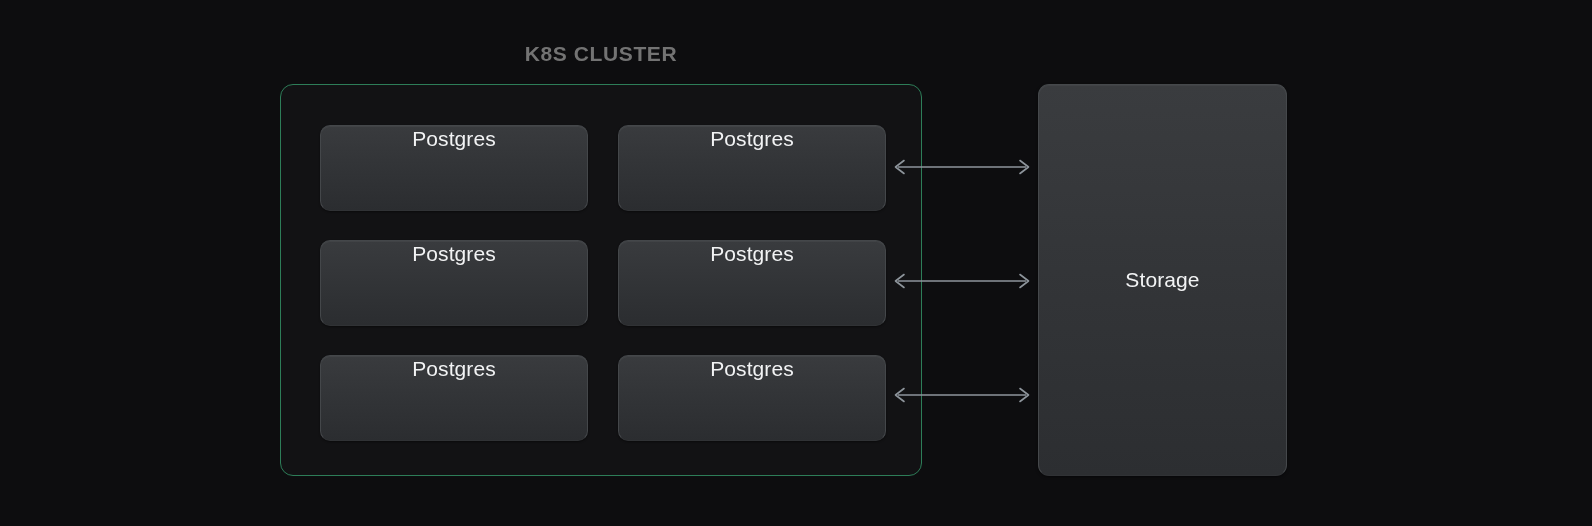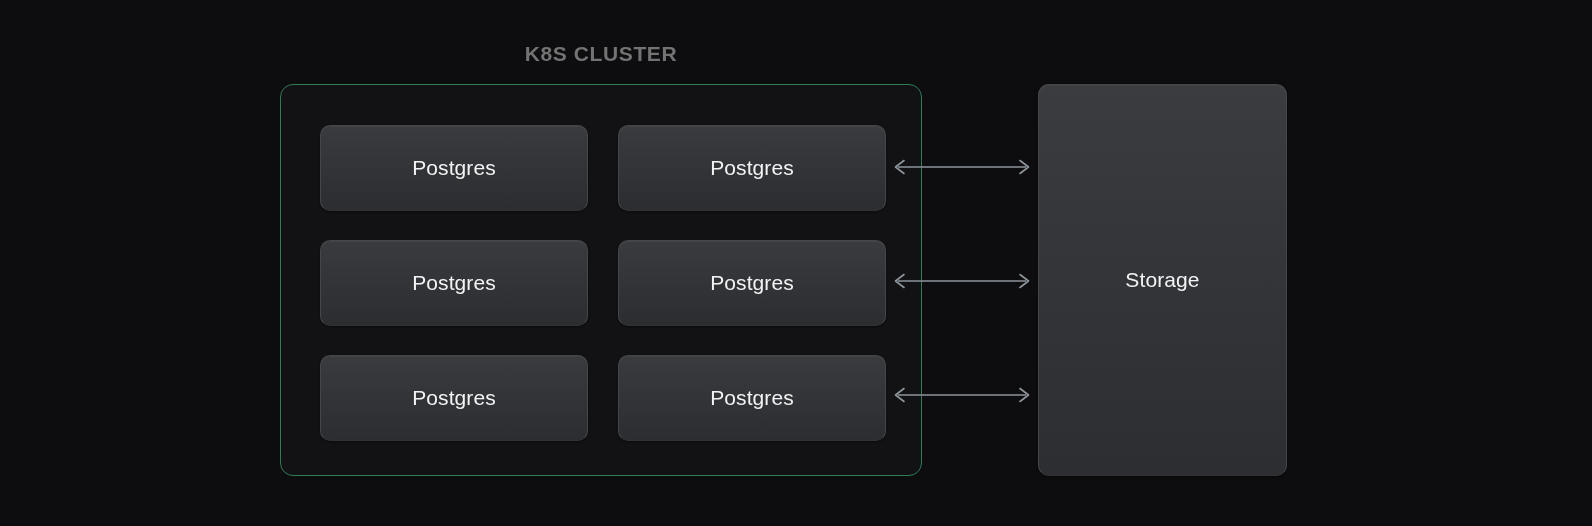--- a/index.html
+++ b/index.html
@@ -56,21 +56,20 @@
     width: 268px;
     height: 86px;
     box-sizing: border-box;
     border-radius: 10px;
     background: linear-gradient(180deg, #393b3e 0%, #333538 42%, #2b2d30 100%);
     border: 1px solid #44474a;
     border-bottom-color: #303235;
     box-shadow: 0 1px 2px rgba(0,0,0,0.45),
                 inset 0 1px 0 rgba(255,255,255,0.045);
     display: flex;
-    align-items: center;
     justify-content: center;
   }
   .node-label {
     font-size: 21px;
     font-weight: 400;
     color: #f2f3f4;
     line-height: 26px;
     letter-spacing: 0.1px;
     white-space: nowrap;
   }

